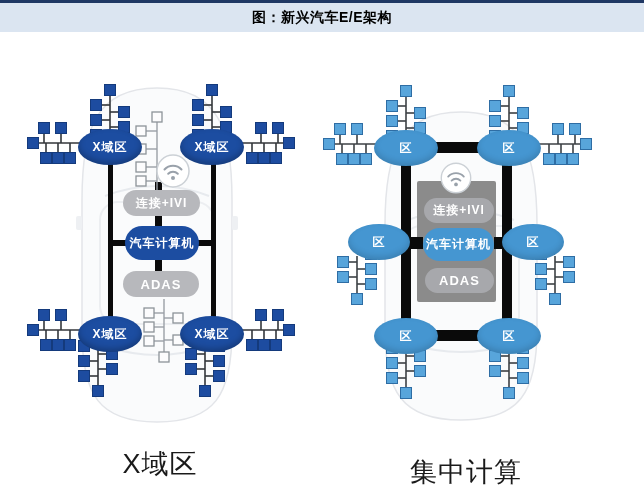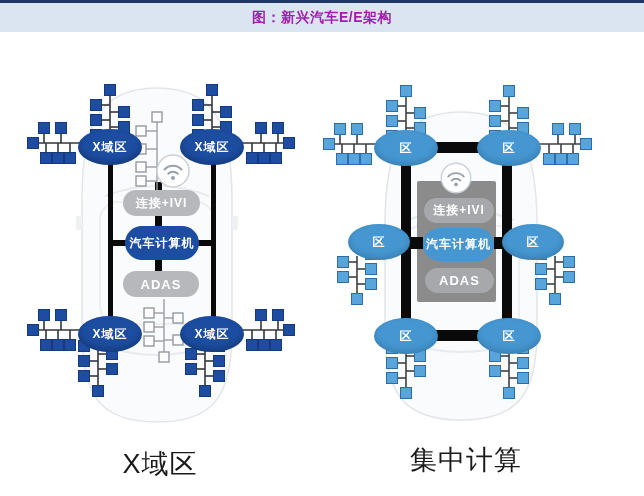--- a/index.html
+++ b/index.html
@@ -5,21 +5,21 @@
   html,body{margin:0;padding:0;background:#fff;}
   .page{
     position:relative;width:644px;height:496px;overflow:hidden;
     font-family:"Liberation Sans","DejaVu Sans",sans-serif;background:#fff;
   }
   .fig-header{
     position:absolute;left:0;top:0;width:644px;height:32px;
     border-top:3px solid #1f3864;background:#dbe5f1;box-sizing:border-box;
     display:flex;align-items:center;justify-content:center;
   }
-  .fig-title{font-size:14px;font-weight:bold;color:#a21caf;letter-spacing:.5px;}
+  .fig-title{font-size:14px;font-weight:bold;color:#000000;letter-spacing:.5px;}
   .gfx{position:absolute;left:0;top:0;}
   .oval{
     position:absolute;border-radius:50%;color:#fff;font-weight:bold;
     display:flex;align-items:center;justify-content:center;font-size:12px;
     letter-spacing:1px;z-index:5;
   }
   .oval.dark{background:#1c4da1;box-shadow:inset 0 -3px 6px rgba(0,0,0,.25);}
   .oval.light{background:#4596d1;box-shadow:inset 0 -3px 6px rgba(0,0,0,.15);}
   .pill{
     position:absolute;color:#fff;font-weight:bold;font-size:12px;
@@ -210,15 +210,15 @@
   <div class="oval light" style="left:348px;top:224px;width:62px;height:36px;">区</div>
   <div class="oval light" style="left:502px;top:224px;width:62px;height:36px;">区</div>
   <div class="oval light" style="left:374px;top:318px;width:64px;height:36px;">区</div>
   <div class="oval light" style="left:477px;top:318px;width:64px;height:36px;">区</div>
 
   <div class="pill graypill2" style="left:424px;top:198px;width:70px;height:25px;border-radius:13px;">连接+IVI</div>
   <div class="pill lightblue" style="left:423px;top:228px;width:71px;height:33px;border-radius:17px;">汽车计算机</div>
   <div class="pill graypill2" style="left:425px;top:268px;width:69px;height:25px;border-radius:13px;font-size:13px;">ADAS</div>
 
   <div class="caption" style="left:60px;top:446px;width:200px;">X域区</div>
-  <div class="caption" style="left:366px;top:442px;width:200px;">集中计算</div>
+  <div class="caption" style="left:366px;top:454px;width:200px;">集中计算</div>
 
 </div>
 
 </body></html>

